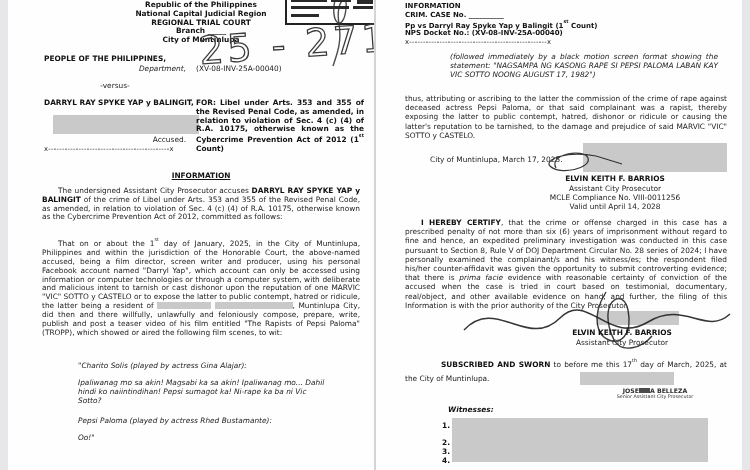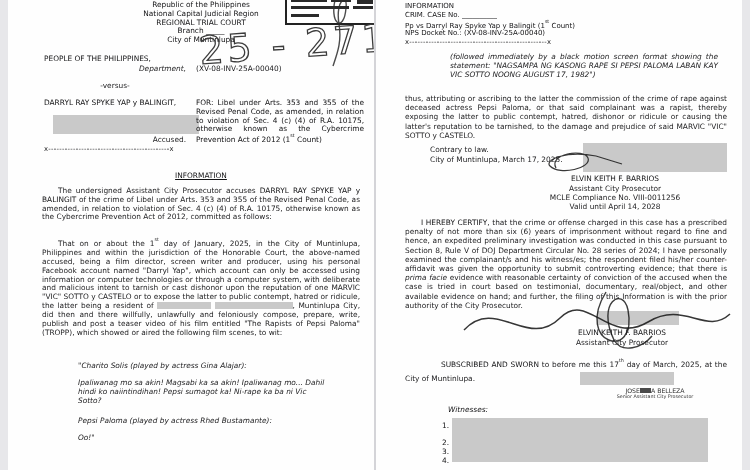--- a/index.html
+++ b/index.html
@@ -9,21 +9,21 @@
     background:#e7e7ea;
     font-family:"DejaVu Sans","Liberation Sans",sans-serif;
     color:#1c1c1e;
   }
   .page { position:absolute; top:0; height:470px; background:#fefefe; }
   #pg1 { left:8px;   width:366px; }
   #pg2 { left:376px; width:366px; }
   .divider { position:absolute; left:374px; top:0; width:2px; height:470px; background:#d4d4d8; }
   .t { position:absolute; font-size:7.4px; line-height:8.8px; color:#1c1c1e; }
   .lh2 { line-height:9.2px; }
-  .b { font-weight:400; color:#121214; }
+  .b { font-weight:700; color:#121214; }
   .i { font-style:italic; }
   .jst { text-align:justify; }
   .ctr { text-align:center; }
   .rgt { text-align:right; }
   .u { text-decoration:underline; }
   .ind { text-indent:16px; }
   .rule { white-space:nowrap; overflow:hidden; letter-spacing:.3px; }
   .tiny { font-size:12px;margin-top:27px; }
   .micro { font-size:4.8px; line-height:5.4px; color:#333; }
   sup { font-size:4.8px; position:relative; top:-2.2px; }
@@ -97,21 +97,20 @@
   <div class="t b" style="left:29px;top:2px;width:240px;font-size:7px">INFORMATION</div>
   <div class="t b" style="left:29px;top:11px;width:240px;font-size:7px">CRIM. CASE No. __________</div>
   <div class="t b" style="left:29px;top:20px;width:260px;font-size:7px"><span>Pp vs Darryl Ray Spyke Yap y Balingit (1</span><sup>st</sup><span> Count)</span></div>
   <div class="t b" style="left:29px;top:29px;width:260px;font-size:7px">NPS Docket No.: (XV-08-INV-25A-00040)</div>
   <div class="t rule" style="left:29px;top:37.5px;width:160px;font-size:6.8px">x--------------------------------------------------x</div>
 
   <div class="t i jst lh2" style="left:74px;top:52px;width:268px">(followed immediately by a black motion screen format showing the statement: "NAGSAMPA NG KASONG RAPE SI PEPSI PALOMA LABAN KAY VIC SOTTO NOONG AUGUST 17, 1982")</div>
 
   <div class="t jst lh2" style="left:29px;top:94px;width:322px">thus, attributing or ascribing to the latter the commission of the crime of rape against deceased actress Pepsi Paloma, or that said complainant was a rapist, thereby exposing the latter to public contempt, hatred, dishonor or ridicule or causing the latter's reputation to be tarnished, to the damage and prejudice of said MARVIC "VIC" SOTTO y CASTELO.</div>
 
-  <div class="t" style="left:54px;top:146px;width:200px">Contrary to law.</div>
   <div class="t" style="left:54px;top:155.5px;width:220px">City of Muntinlupa, March 17, 2025.</div>
 
   <div class="red" style="left:207px;top:143px;width:144px;height:29px"></div>
 
   <svg class="hand" style="left:150px;top:142px" width="100" height="40" viewBox="0 0 100 40">
     <path d="M30,26 C22,12 58,6 62,16 C66,26 34,34 24,24 C18,18 40,8 70,14 L96,22" fill="none" stroke="#222" stroke-width="1.2" opacity="0.9"></path>
   </svg>
 
   <div class="t b ctr" style="left:134px;top:175px;width:210px">ELVIN KEITH F. BARRIOS</div>
   <div class="t ctr" style="left:134px;top:184.5px;width:210px">Assistant City Prosecutor</div>

